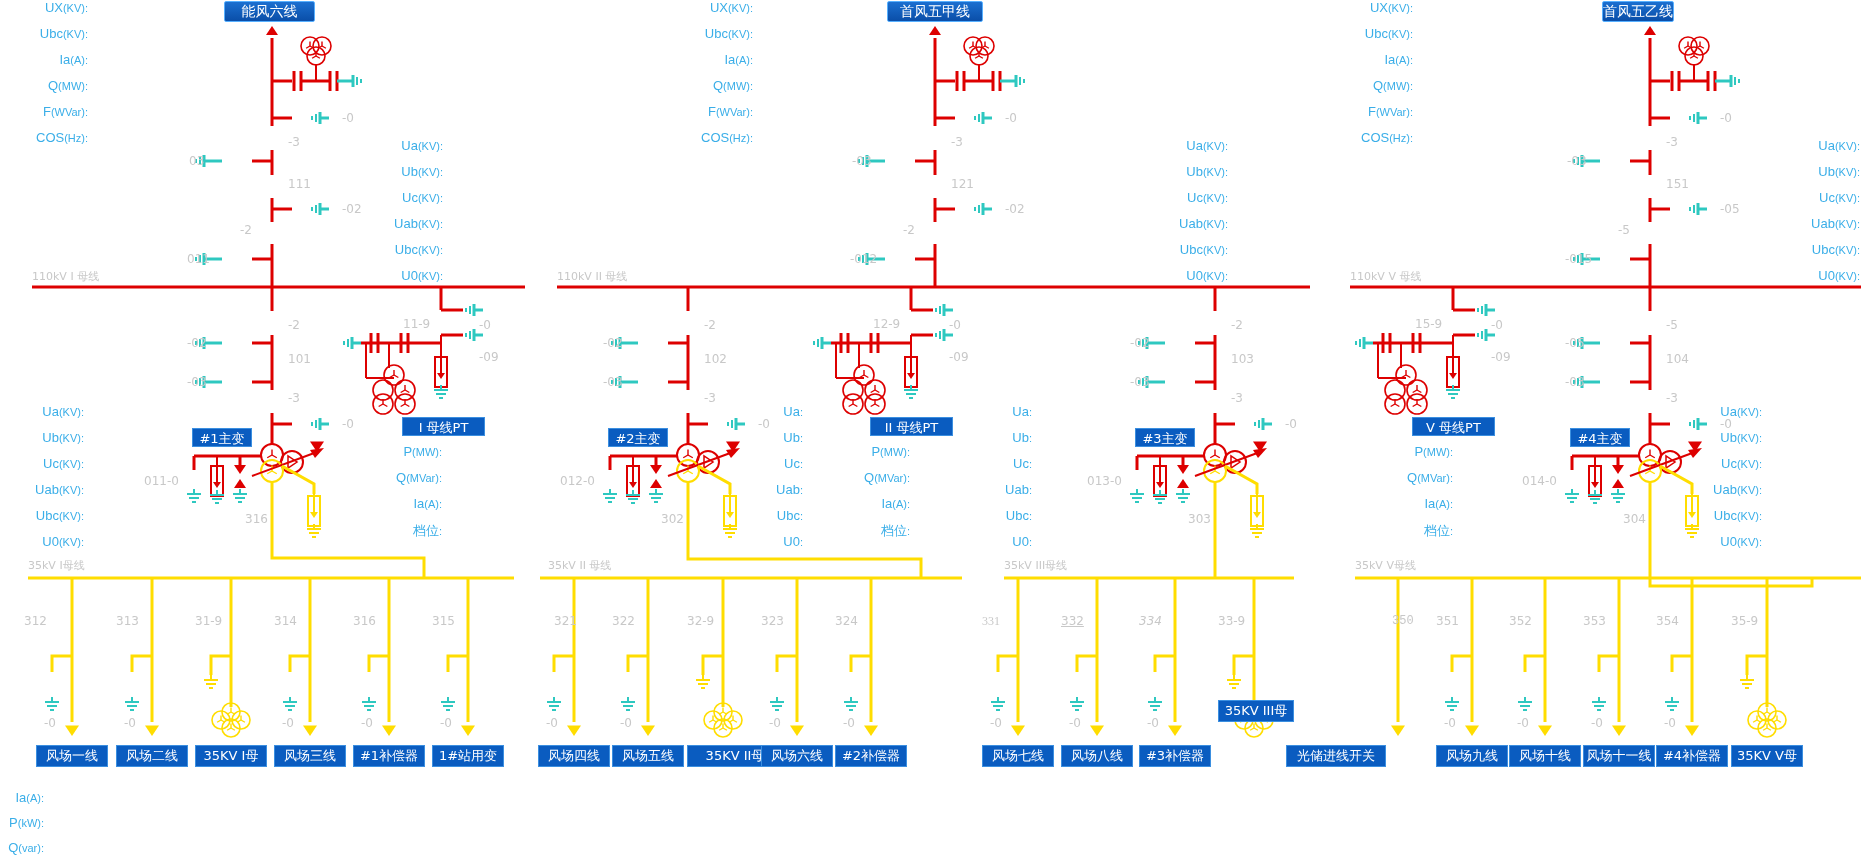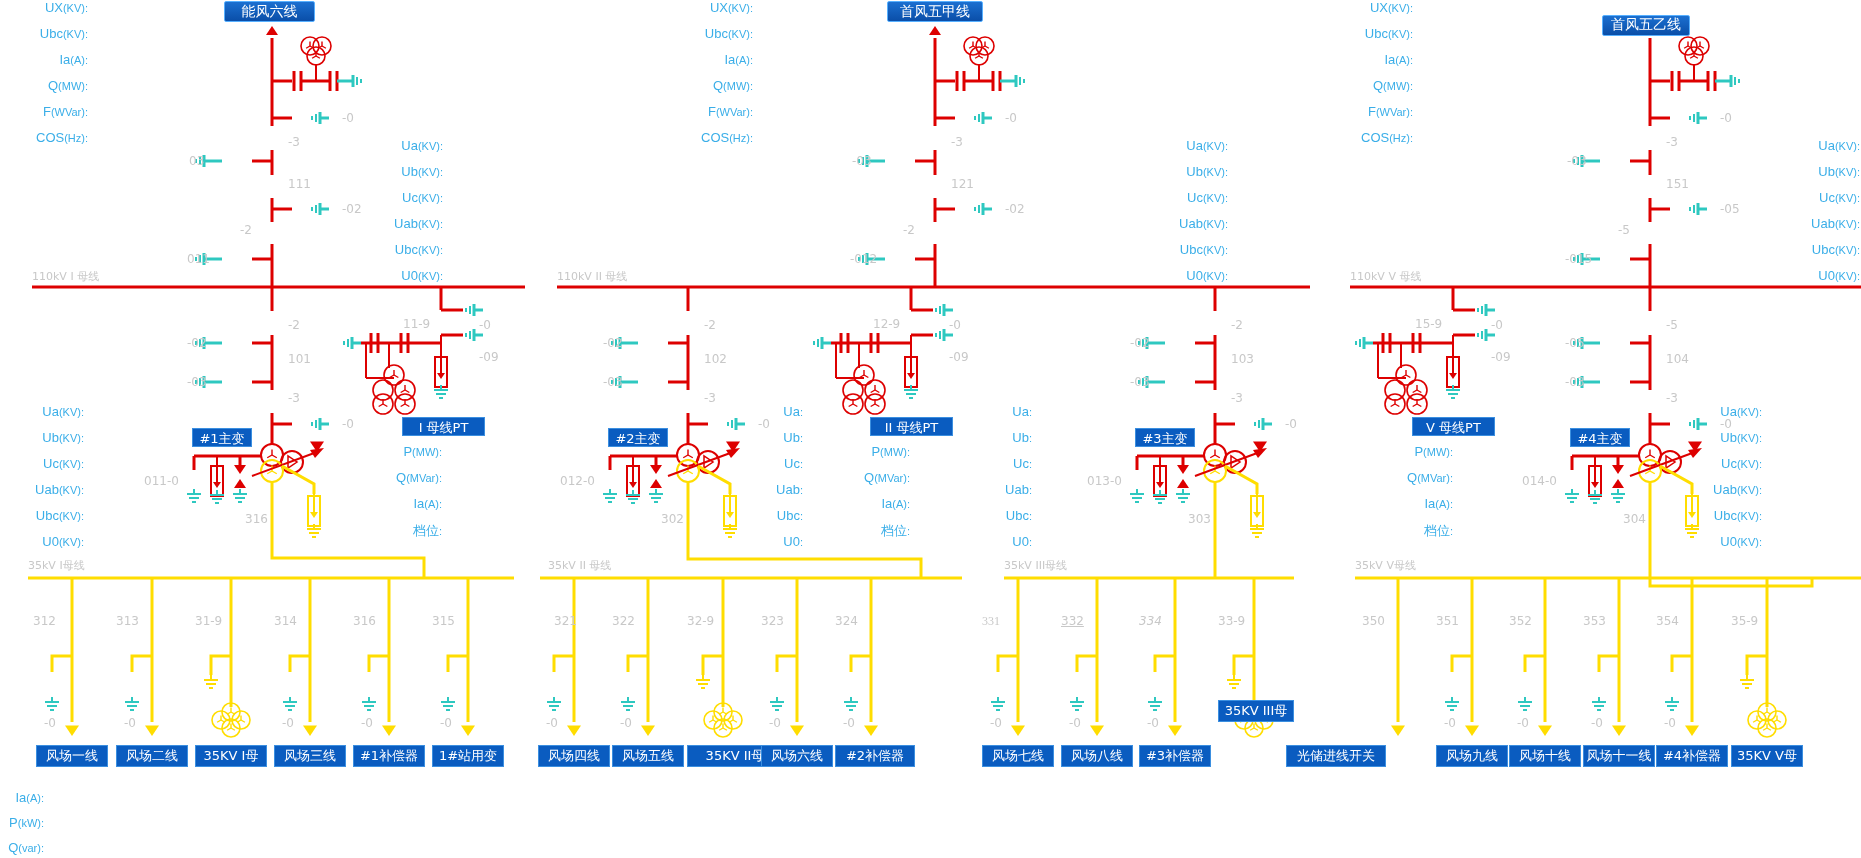--- a/index.html
+++ b/index.html
@@ -1021,21 +1021,21 @@
     <div class="code" style="left: 951px; top: 177px;">121</div>
     <div class="code" style="left: 1005px; top: 202px;">-02</div>
     <div class="code" style="left: 903px; top: 223px;">-2</div>
     <div class="code" style="left: 850px; top: 252px;">-012</div>
     <div class="lbl" style="left: 643px; top: 0px; width: 110px;"><span>UX</span><span class="u">(KV):</span></div>
     <div class="lbl" style="left: 643px; top: 26px; width: 110px;"><span>Ubc</span><span class="u">(KV):</span></div>
     <div class="lbl" style="left: 643px; top: 52px; width: 110px;"><span>Ia</span><span class="u">(A):</span></div>
     <div class="lbl" style="left: 643px; top: 78px; width: 110px;"><span>Q</span><span class="u">(MW):</span></div>
     <div class="lbl" style="left: 643px; top: 104px; width: 110px;"><span>F</span><span class="u">(WVar):</span></div>
     <div class="lbl" style="left: 643px; top: 130px; width: 110px;"><span>COS</span><span class="u">(Hz):</span></div>
-    <div class="tag line" style="left: 1602px; top: 15px; width: 88px; font-family: Liberation Mono, monospace;">首风五乙线</div>
+    <div class="tag line" style="left: 1602px; top: 1px; width: 72px;">首风五乙线</div>
     <div class="code" style="left: 1720px; top: 111px;">-0</div>
     <div class="code" style="left: 1666px; top: 135px;">-3</div>
     <div class="code" style="left: 1567px; top: 154px;">-03</div>
     <div class="code" style="left: 1666px; top: 177px;">151</div>
     <div class="code" style="left: 1720px; top: 202px;">-05</div>
     <div class="code" style="left: 1618px; top: 223px;">-5</div>
     <div class="code" style="left: 1565px; top: 252px;">-015</div>
     <div class="lbl" style="left: 1303px; top: 0px; width: 110px;"><span>UX</span><span class="u">(KV):</span></div>
     <div class="lbl" style="left: 1303px; top: 26px; width: 110px;"><span>Ubc</span><span class="u">(KV):</span></div>
     <div class="lbl" style="left: 1303px; top: 52px; width: 110px;"><span>Ia</span><span class="u">(A):</span></div>
@@ -1141,21 +1141,21 @@
     <div class="lbl" style="left: 922px; top: 482px; width: 110px;"><span>Uab</span><span class="u">:</span></div>
     <div class="lbl" style="left: 922px; top: 508px; width: 110px;"><span>Ubc</span><span class="u">:</span></div>
     <div class="lbl" style="left: 922px; top: 534px; width: 110px;"><span>U0</span><span class="u">:</span></div>
     <div class="lbl" style="left: 1652px; top: 404px; width: 110px;"><span>Ua</span><span class="u">(KV):</span></div>
     <div class="lbl" style="left: 1652px; top: 430px; width: 110px;"><span>Ub</span><span class="u">(KV):</span></div>
     <div class="lbl" style="left: 1652px; top: 456px; width: 110px;"><span>Uc</span><span class="u">(KV):</span></div>
     <div class="lbl" style="left: 1652px; top: 482px; width: 110px;"><span>Uab</span><span class="u">(KV):</span></div>
     <div class="lbl" style="left: 1652px; top: 508px; width: 110px;"><span>Ubc</span><span class="u">(KV):</span></div>
     <div class="lbl" style="left: 1652px; top: 534px; width: 110px;"><span>U0</span><span class="u">(KV):</span></div>
     <div class="busname" style="left: 28px; top: 558px;">35kV I母线</div>
-    <div class="code" style="left: 33px; top: 614px;">312</div>
+    <div class="code" style="left: 24px; top: 614px;">312</div>
     <div class="code" style="left: 44px; top: 716px;">-0</div>
     <div class="tag feeder" style="left: 36px; top: 745px; width: 72px;">风场一线</div>
     <div class="code" style="left: 116px; top: 614px;">313</div>
     <div class="code" style="left: 124px; top: 716px;">-0</div>
     <div class="tag feeder" style="left: 116px; top: 745px; width: 72px;">风场二线</div>
     <div class="code" style="left: 195px; top: 614px;">31-9</div>
     <div class="tag feeder" style="left: 195px; top: 745px; width: 72px;">35KV I母</div>
     <div class="code" style="left: 274px; top: 614px;">314</div>
     <div class="code" style="left: 282px; top: 716px;">-0</div>
     <div class="tag feeder" style="left: 274px; top: 745px; width: 72px;">风场三线</div>
@@ -1172,35 +1172,35 @@
     <div class="code" style="left: 612px; top: 614px;">322</div>
     <div class="code" style="left: 620px; top: 716px;">-0</div>
     <div class="tag feeder" style="left: 612px; top: 745px; width: 72px;">风场五线</div>
     <div class="code" style="left: 687px; top: 614px;">32-9</div>
     <div class="tag feeder" style="left: 687px; top: 745px; width: 96px;">35KV II母</div>
     <div class="code" style="left: 761px; top: 614px;">323</div>
     <div class="code" style="left: 769px; top: 716px;">-0</div>
     <div class="tag feeder" style="left: 761px; top: 745px; width: 72px;">风场六线</div>
     <div class="code" style="left: 835px; top: 614px;">324</div>
     <div class="code" style="left: 843px; top: 716px;">-0</div>
-    <div class="tag feeder" style="left: 835px; top: 745px; width: 80px;">#2补偿器</div>
+    <div class="tag feeder" style="left: 835px; top: 745px; width: 72px;">#2补偿器</div>
     <div class="busname" style="left: 1004px; top: 558px;">35kV III母线</div>
     <div class="code" style="left: 982px; top: 614px; font-family: Liberation Serif, serif;">331</div>
     <div class="code" style="left: 990px; top: 716px;">-0</div>
     <div class="tag feeder" style="left: 982px; top: 745px; width: 72px;">风场七线</div>
     <div class="code" style="left: 1061px; top: 614px; text-decoration: underline;">332</div>
     <div class="code" style="left: 1069px; top: 716px;">-0</div>
     <div class="tag feeder" style="left: 1061px; top: 745px; width: 72px;">风场八线</div>
     <div class="code" style="left: 1139px; top: 614px; font-style: italic;">334</div>
     <div class="code" style="left: 1147px; top: 716px;">-0</div>
     <div class="tag feeder" style="left: 1139px; top: 745px; width: 72px;">#3补偿器</div>
     <div class="code" style="left: 1218px; top: 614px;">33-9</div>
     <div class="tag feeder" style="left: 1218px; top: 700px; width: 76px;">35KV III母</div>
     <div class="busname" style="left: 1355px; top: 558px;">35kV V母线</div>
-    <div class="code" style="left: 1362px; top: 614px;">350</div>
+    <div class="code" style="left: 1392px; top: 614px; font-family: Liberation Mono, monospace;">350</div>
     <div class="tag feeder" style="left: 1286px; top: 745px; width: 100px;">光储进线开关</div>
     <div class="code" style="left: 1436px; top: 614px;">351</div>
     <div class="code" style="left: 1444px; top: 716px;">-0</div>
     <div class="tag feeder" style="left: 1436px; top: 745px; width: 72px;">风场九线</div>
     <div class="code" style="left: 1509px; top: 614px;">352</div>
     <div class="code" style="left: 1517px; top: 716px;">-0</div>
     <div class="tag feeder" style="left: 1509px; top: 745px; width: 72px;">风场十线</div>
     <div class="code" style="left: 1583px; top: 614px;">353</div>
     <div class="code" style="left: 1591px; top: 716px;">-0</div>
     <div class="tag feeder" style="left: 1583px; top: 745px; width: 72px;">风场十一线</div>

